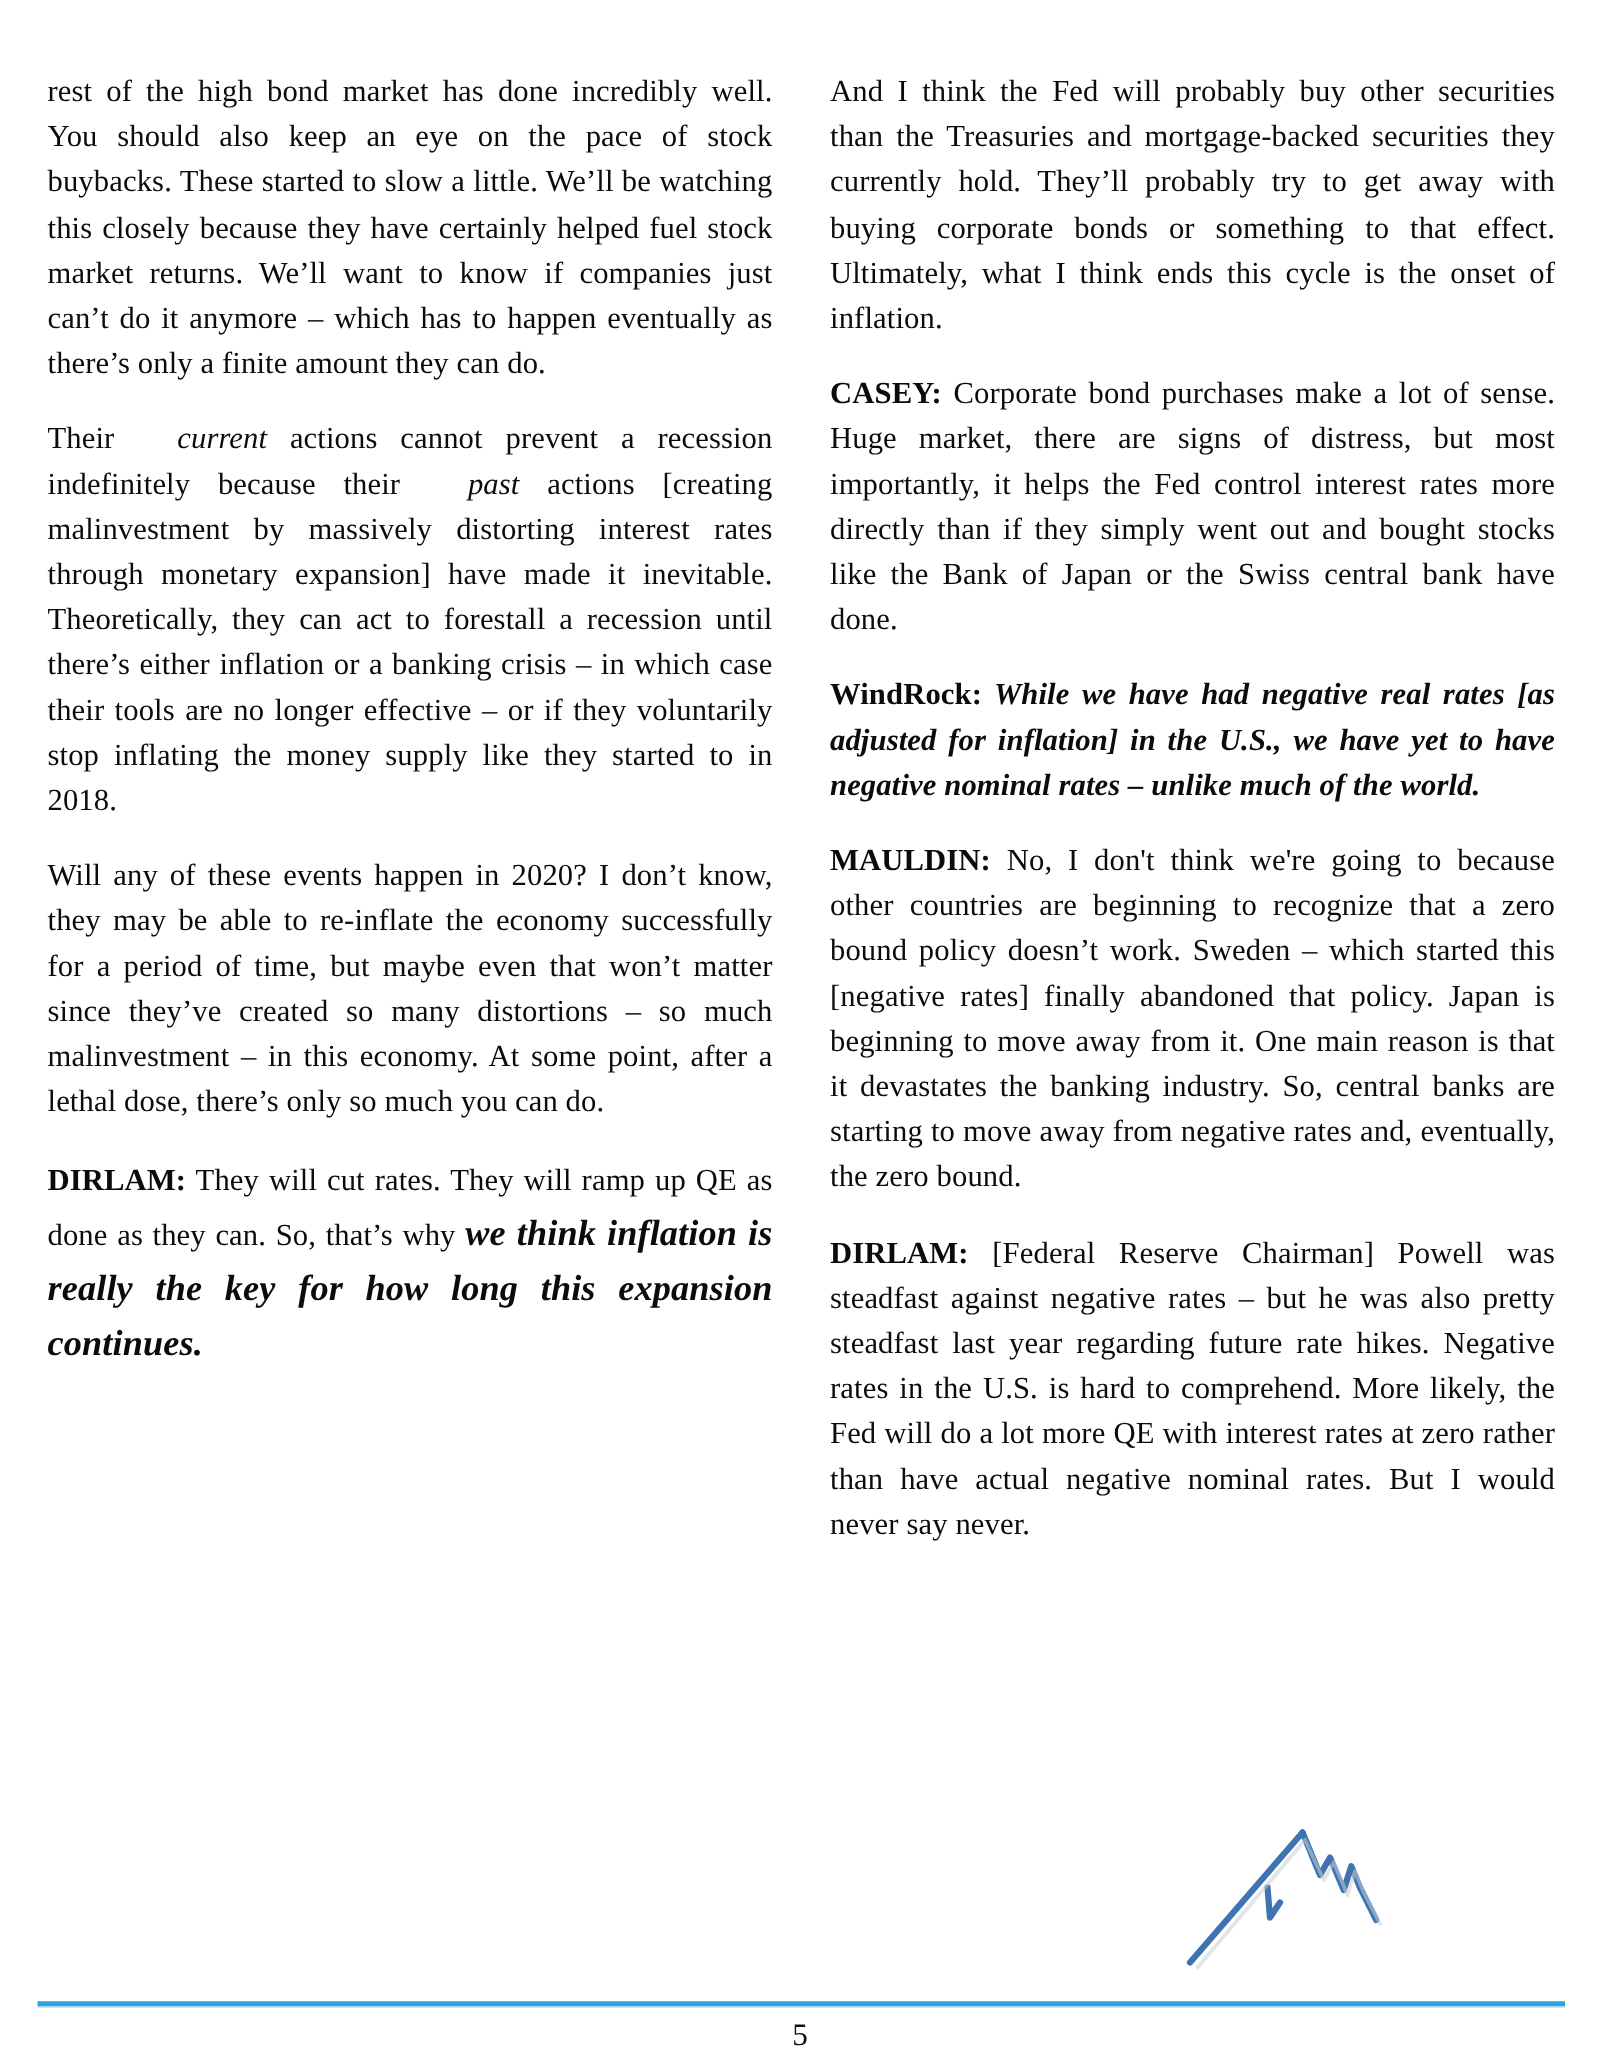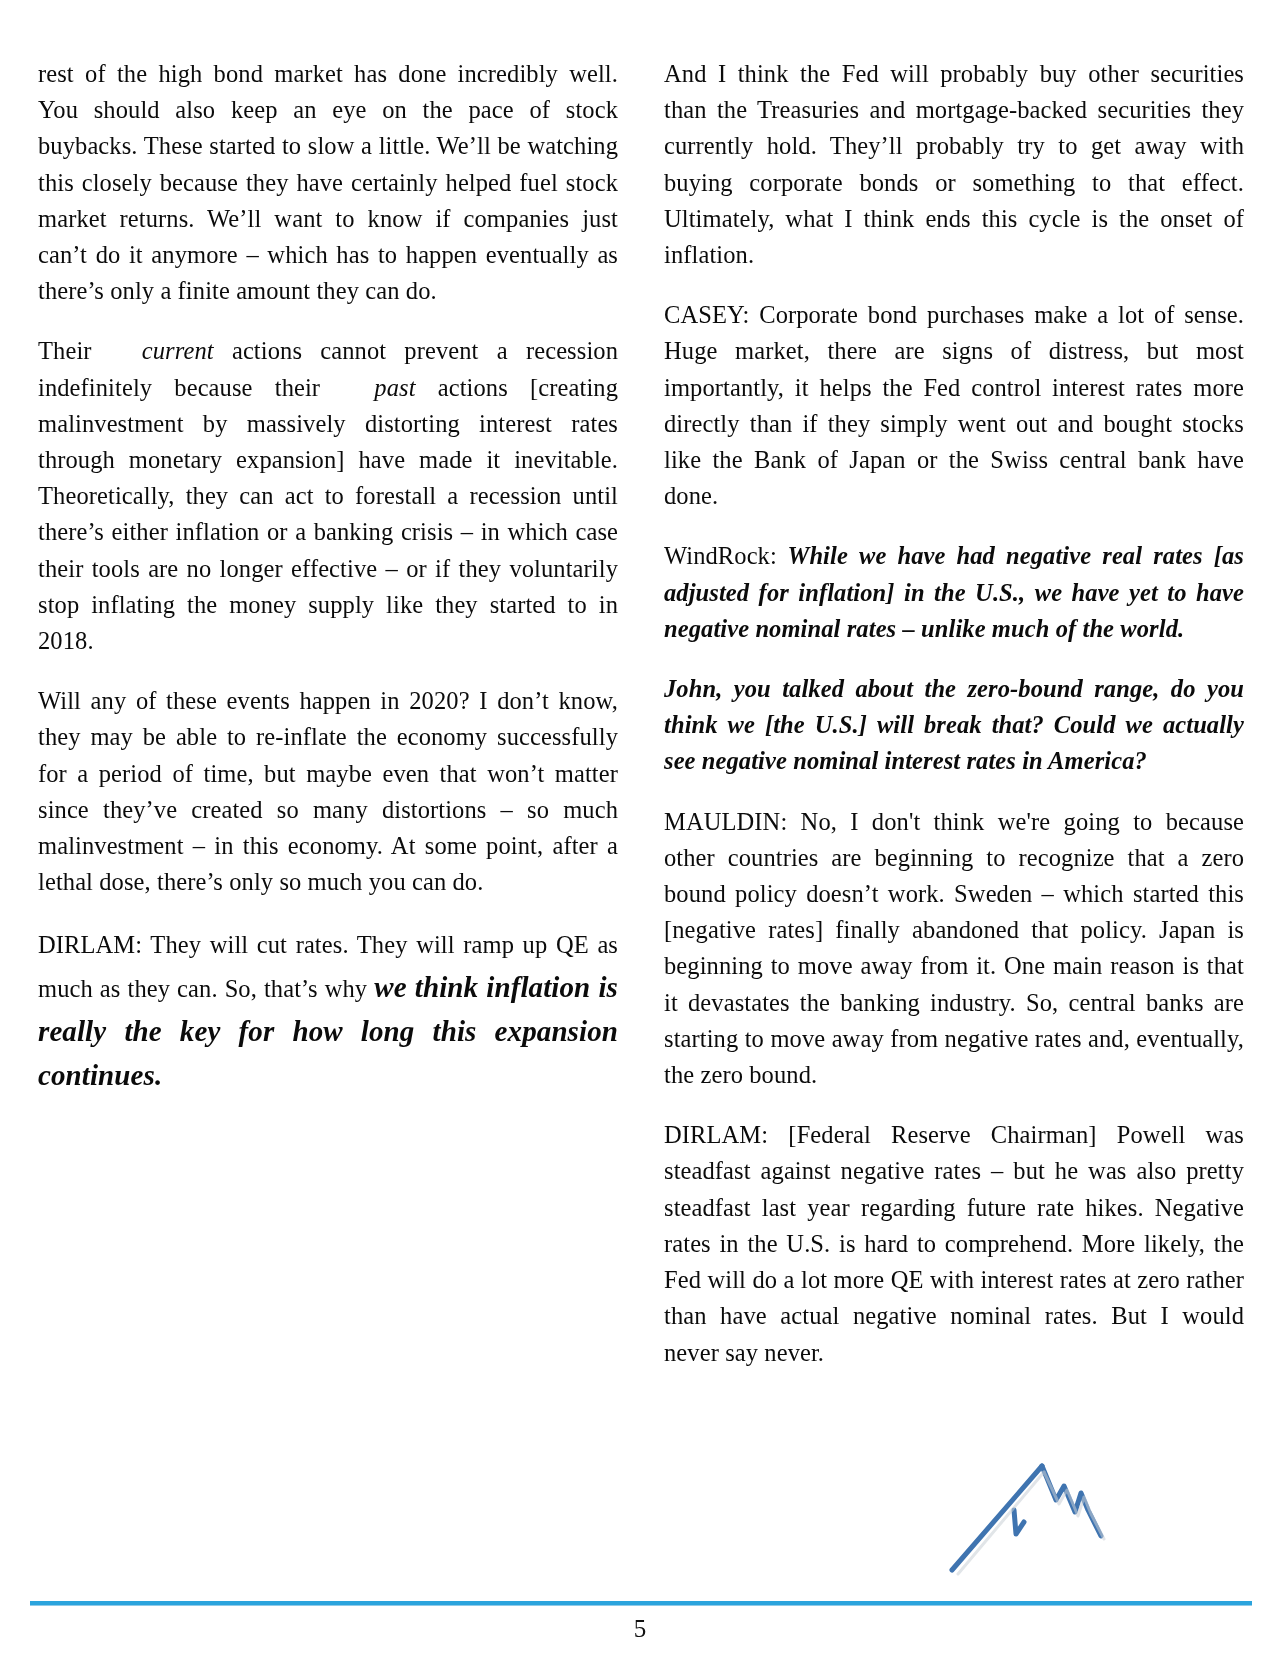--- a/index.html
+++ b/index.html
@@ -51,21 +51,21 @@
     hyphens: none;
     letter-spacing: 0.1px;
   }
 
   p.para:last-child {
     margin-bottom: 0;
     margin-top: 12px;
   }
 
   .spk {
-    font-weight: normal;
+    font-weight: bold;
   }
 
   .it {
     margin-left: 32px;
   }
 
   
   p.question {
     font-weight: bold;
     font-style: italic;
@@ -131,27 +131,26 @@
 </head>
 <body>
 
 <div class="page">
 
   <div class="columns">
     <div class="col left" id="left-col">
         <p class="para"><span>rest of the high bond market has done incredibly well. You should also keep an eye on  the pace of stock buybacks. These started to slow a little. We’ll  be watching this closely because they have certainly helped fuel stock market returns. We’ll want to know if companies just can’t do it anymore – which has to happen eventually as there’s only a finite amount they can do.</span></p>
         <p class="para"><span> Their </span><em class="it">current</em><span> actions cannot prevent a recession indefinitely because their </span><em class="it">past</em><span> actions [creating malinvestment by massively distorting interest rates through monetary expansion] have made it inevitable. Theoretically, they can act to forestall a recession until there’s  either inflation or a banking crisis – in which case their tools  are no longer effective – or if they voluntarily stop inflating  the money supply like they started to in 2018.</span></p>
         <p class="para"><span> Will any of these events happen in 2020? I don’t know, they  may be able to re-inflate the economy successfully for a  period of time, but maybe even that won’t matter since they’ve created so many distortions – so much malinvestment – in this economy. At some point, after a lethal dose, there’s  only so much you can do.</span></p>
-        <p class="para has-big"><span class="spk">DIRLAM:</span><span> They will cut rates. They will ramp up QE as much as they can.  So, that’s why </span><span class="big-bi">we think inflation is really the key for how long this expansion continues.</span></p>
+        <p class="para has-big"><span class="spk">DIRLAM:</span><span> They will cut rates. They will ramp up QE as done as they can.  So, that’s why </span><span class="big-bi">we think inflation is really the key for how long this expansion continues.</span></p>
       </div>
     <div class="col right" id="right-col">
         <p class="para"><span>And I think  the Fed will probably buy other securities than the Treasuries  and mortgage-backed securities they currently hold. They’ll  probably try to get away with buying corporate bonds or something to that effect. Ultimately, what I think ends this  cycle is the onset of inflation.</span></p>
         <p class="para"><span class="spk">CASEY:</span><span> Corporate bond purchases make a lot of sense.  Huge market, there are signs of distress, but most importantly, it helps the Fed control interest rates more  directly than if they simply went out and bought stocks like the Bank of Japan or the Swiss central bank have done.</span></p>
         <p class="para question"><span class="spk">WindRock:</span><span> While we have had negative real rates [as  adjusted for inflation] in the U.S., we have yet to have  negative nominal rates – unlike much of the world.</span></p>
-        <p class="para question"><span>John, you talked about the zero-bound range, do you  think we [the U.S.] will break that? Could we actually   see negative nominal interest rates in America?</span></p>
         <p class="para"><span class="spk">MAULDIN:</span><span> No, I don't think we're going to because other countries are beginning to recognize that a zero bound policy  doesn’t work. Sweden – which started this [negative rates] finally abandoned that policy.  Japan is beginning to move away from it.   One main reason is that it devastates the banking industry. So, central banks are starting to move away from negative  rates and, eventually, the zero bound.</span></p>
         <p class="para"><span class="spk">DIRLAM:</span><span> [Federal Reserve Chairman] Powell was steadfast against negative rates – but he was also pretty steadfast last year regarding future rate hikes. Negative rates in the U.S. is hard to comprehend. More likely, the Fed will do a lot more QE with  interest rates at zero rather than have actual negative nominal rates. But I would never say never.</span></p>
       </div>
   </div>
 
   <div class="logo">
     <svg viewBox="0 0 190 140" xmlns="http://www.w3.org/2000/svg" aria-hidden="true">
       <g fill="none" stroke="#3f74b0" stroke-width="5" stroke-linecap="round" stroke-linejoin="round">
         <path d="M14 132 L104 28"></path>
         <path d="M104 28 L118 62 L126 48 L137 74 L143 55 L150 72 L163 98"></path>

